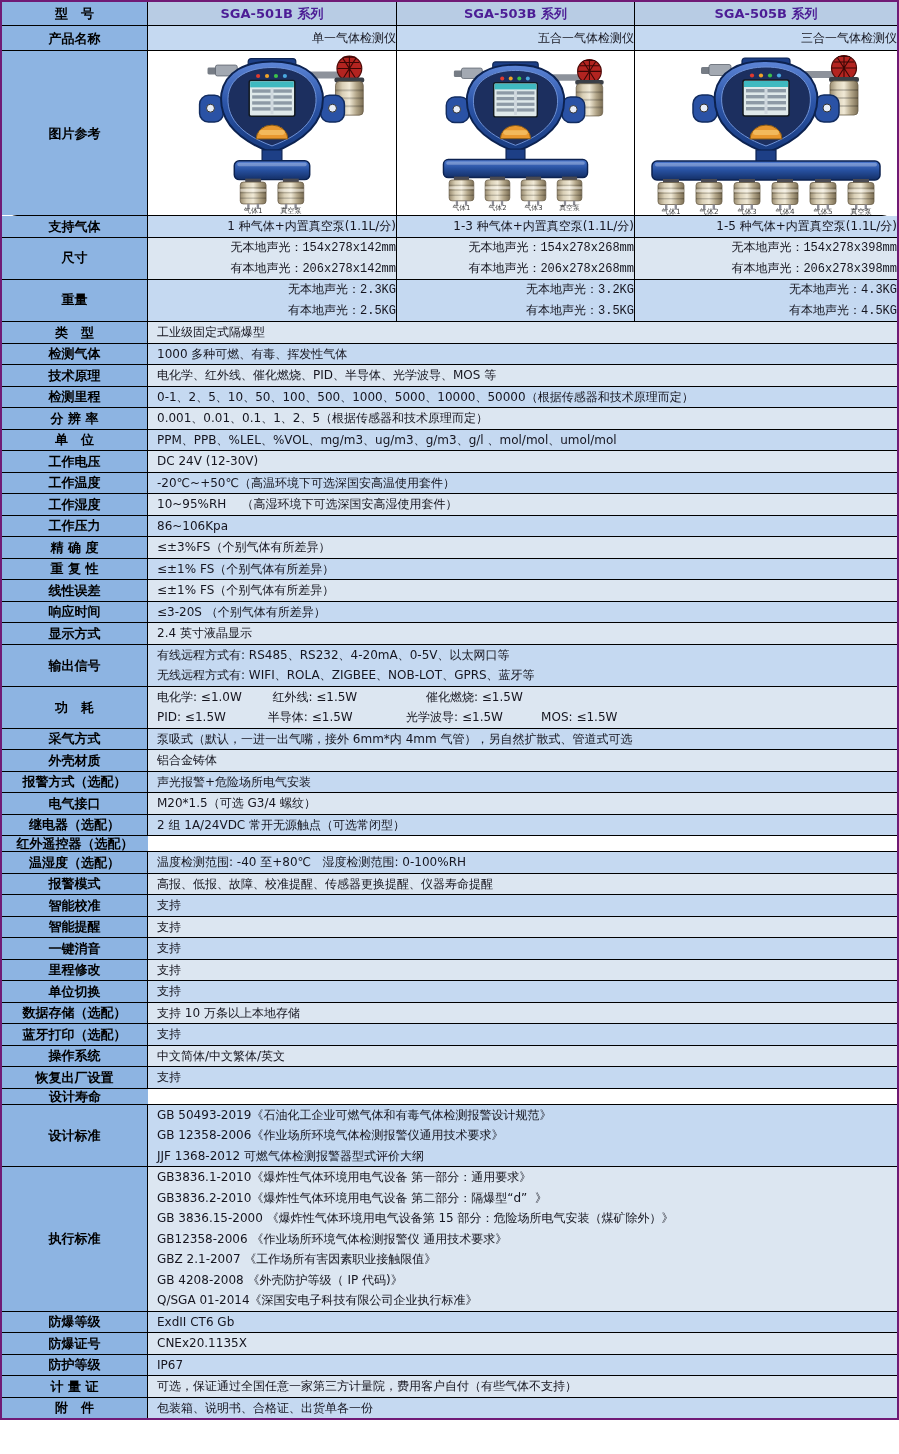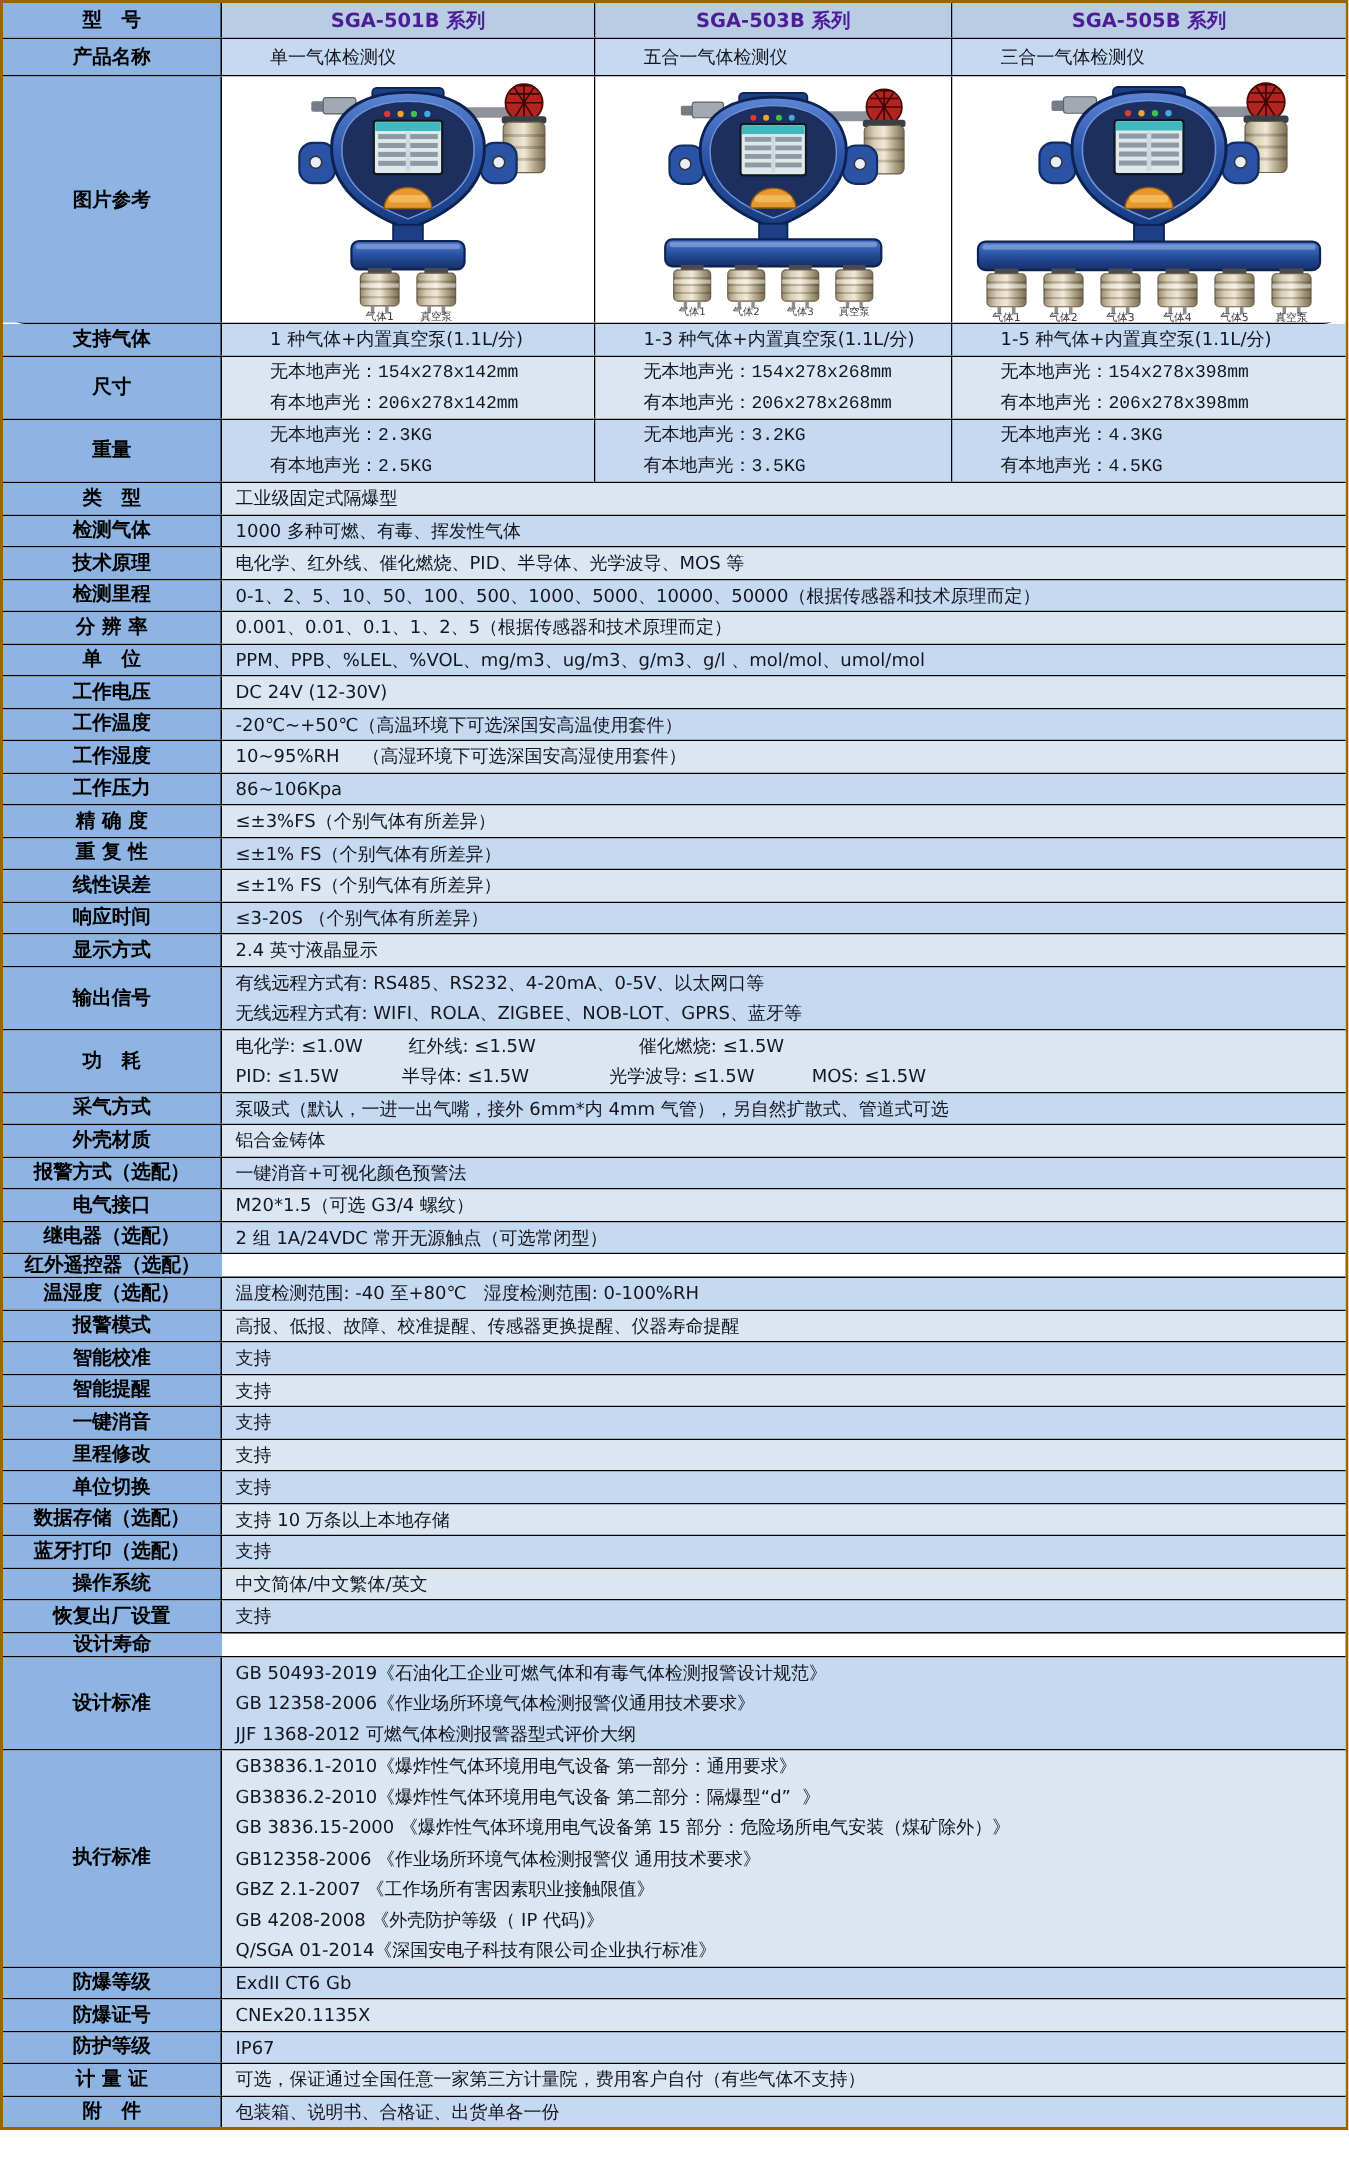--- a/index.html
+++ b/index.html
@@ -1,28 +1,28 @@
 <!DOCTYPE html>
 <html><head>
 <meta charset="utf-8">
 <style>
   html,body{margin:0;padding:0;background:#fff;}
   body{font-family:"DejaVu Sans","Liberation Sans",sans-serif;color:#15151f;}
-  #spec-table{width:899px;box-sizing:border-box;border:2px solid #a16207;background:#fff;}
+  #spec-table{width:899px;box-sizing:border-box;border:2px solid #701a75;background:#fff;}
   .row{display:grid;grid-template-columns:146px 249px 238px 1fr;border-bottom:1px solid #000;}
   .row:last-child{border-bottom:none;}
   .row.spec{grid-template-columns:146px 1fr;}
   .cell{box-sizing:border-box;border-right:1px solid #000;overflow:hidden;min-width:0;}
   .cell:last-child{border-right:none;}
   .label{background:#8DB4E2;display:flex;align-items:center;justify-content:center;
          font-weight:bold;font-size:13px;color:#000;white-space:pre;text-align:center;line-height:15px;}
   .value{display:flex;flex-direction:column;justify-content:center;}
   .line{height:20.5px;line-height:20.5px;font-size:12px;white-space:pre;overflow:hidden;}
   .left .line{padding-left:9px;}
-  .center .line{text-align:left;margin-left:32px;}
+  .center .line{text-align:right;margin-left:32px;}
   .header-row{height:23px;}
   .header-row .model{background:#B8CCE4;display:flex;align-items:center;justify-content:center;
                      font-weight:bold;font-size:13px;color:#4c1d95;}
   .name-row{height:24px;}
   .image-row{height:164px;border-radius:15px;}
   .image-cell{background:#ffffff;display:flex;align-items:center;justify-content:center;padding:0;}
   .image-cell svg{display:block;width:100%;height:100%;}
   .dark{background:#C5D9F1;}
   .light{background:#DCE6F1;}
   .h1{height:21px;}
@@ -520,21 +520,21 @@
   <div class="row spec">
     <div class="cell label">外壳材质</div>
     <div class="cell value left light">
           <div class="line">铝合金铸体</div>
         </div>
   </div>
 
   <div class="row spec">
     <div class="cell label">报警方式（选配）</div>
     <div class="cell value left dark">
-          <div class="line">一键消音+可视化颜色预警法</div>
+          <div class="line">声光报警+危险场所电气安装</div>
         </div>
   </div>
 
   <div class="row spec">
     <div class="cell label">电气接口</div>
     <div class="cell value left light">
           <div class="line">M20*1.5（可选 G3/4 螺纹）</div>
         </div>
   </div>
 

